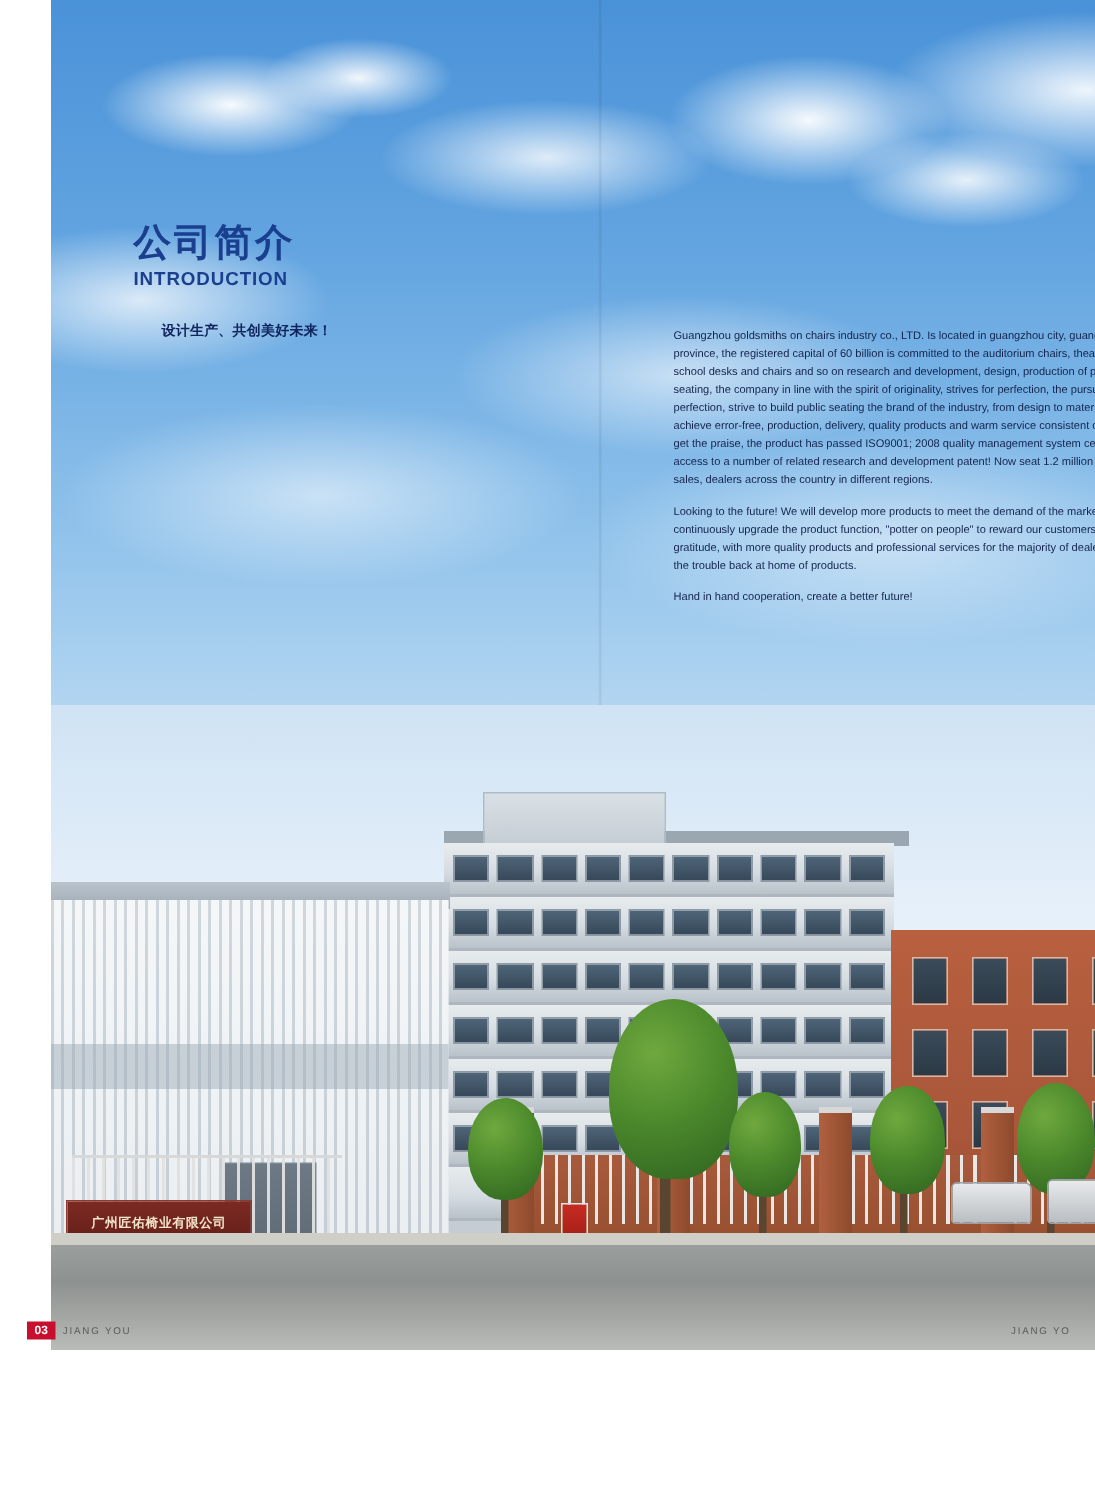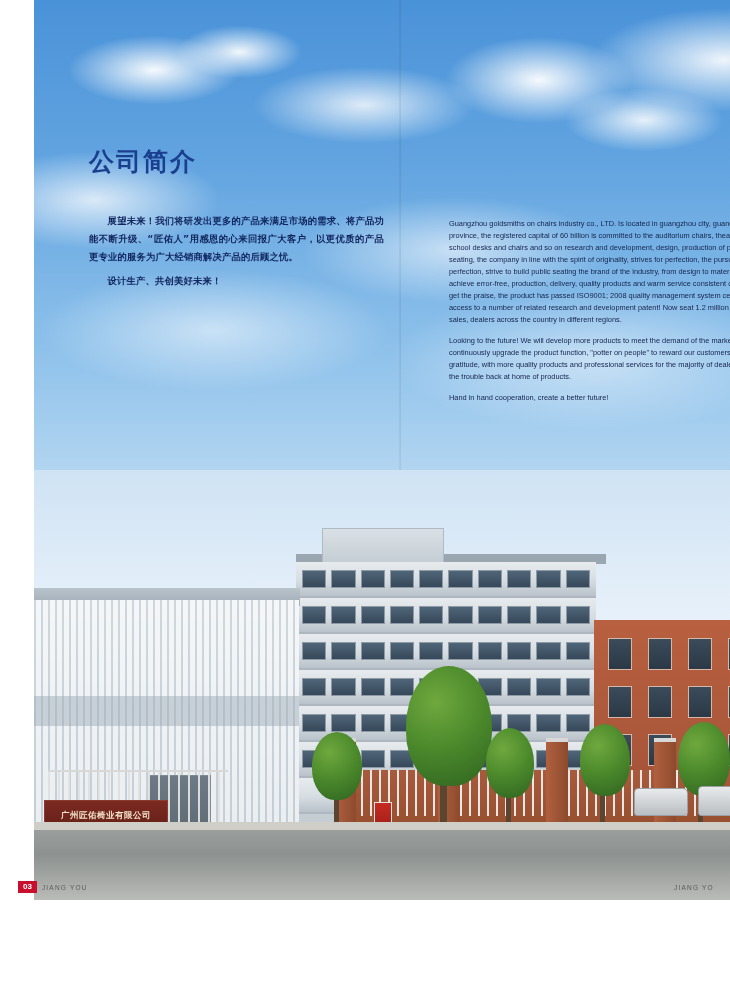--- a/index.html
+++ b/index.html
@@ -402,24 +402,24 @@
 <body>
 
 <div class="page">
 
   <div class="spread">
     <div class="clouds"></div>
     <div class="fold"></div>
 
     <div class="headline">
       <p class="cn">公司简介</p>
+      <p class="en">INTRODUCTION</p>
     </div>
 
     <div class="cn-body">
-      <p>展望未来！我们将研发出更多的产品来满足市场的需求、将产品功能不断升级、“匠佑人”用感恩的心来回报广大客户，以更优质的产品更专业的服务为广大经销商解决产品的后顾之忧。</p>
       <p>设计生产、共创美好未来！</p>
     </div>
 
     <div class="en-body">
       <p>Guangzhou goldsmiths on chairs industry co., LTD. Is located in guangzhou city, guangdong province, the registered capital of 60 billion is committed to the auditorium chairs, theater chair, school desks and chairs and so on research and development, design, production of public seating, the company in line with the spirit of originality, strives for perfection, the pursuit of perfection, strive to build public seating the brand of the industry, from design to material to achieve error-free, production, delivery, quality products and warm service consistent customers get the praise, the product has passed ISO9001; 2008 quality management system certification, access to a number of related research and development patent! Now seat 1.2 million in annual sales, dealers across the country in different regions.</p>
       <p>Looking to the future! We will develop more products to meet the demand of the market, continuously upgrade the product function, "potter on people" to reward our customers with gratitude, with more quality products and professional services for the majority of dealers to solve the trouble back at home of products.</p>
       <p>Hand in hand cooperation, create a better future!</p>
     </div>
 
     <div class="photo">

